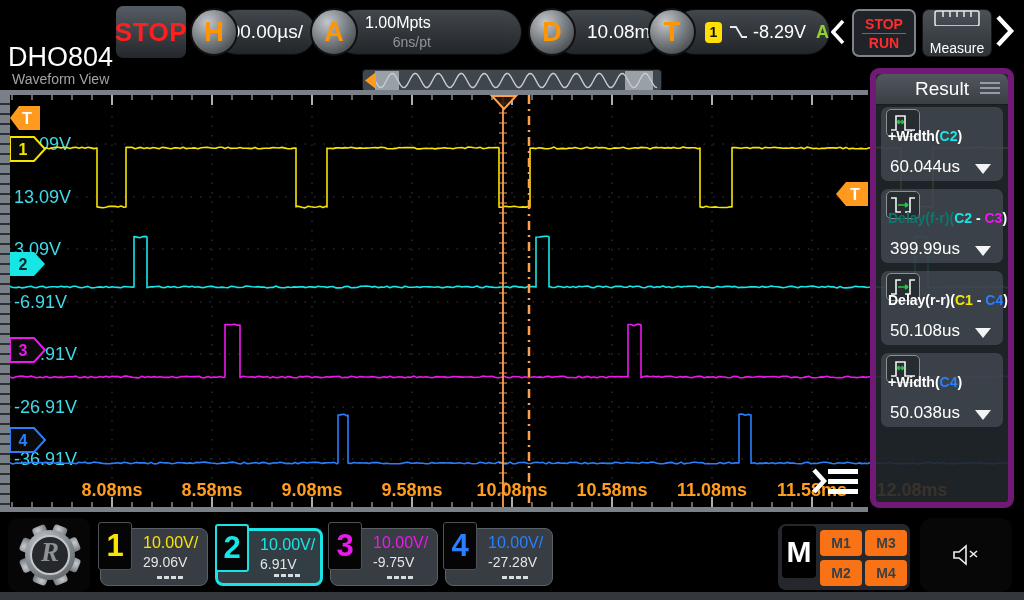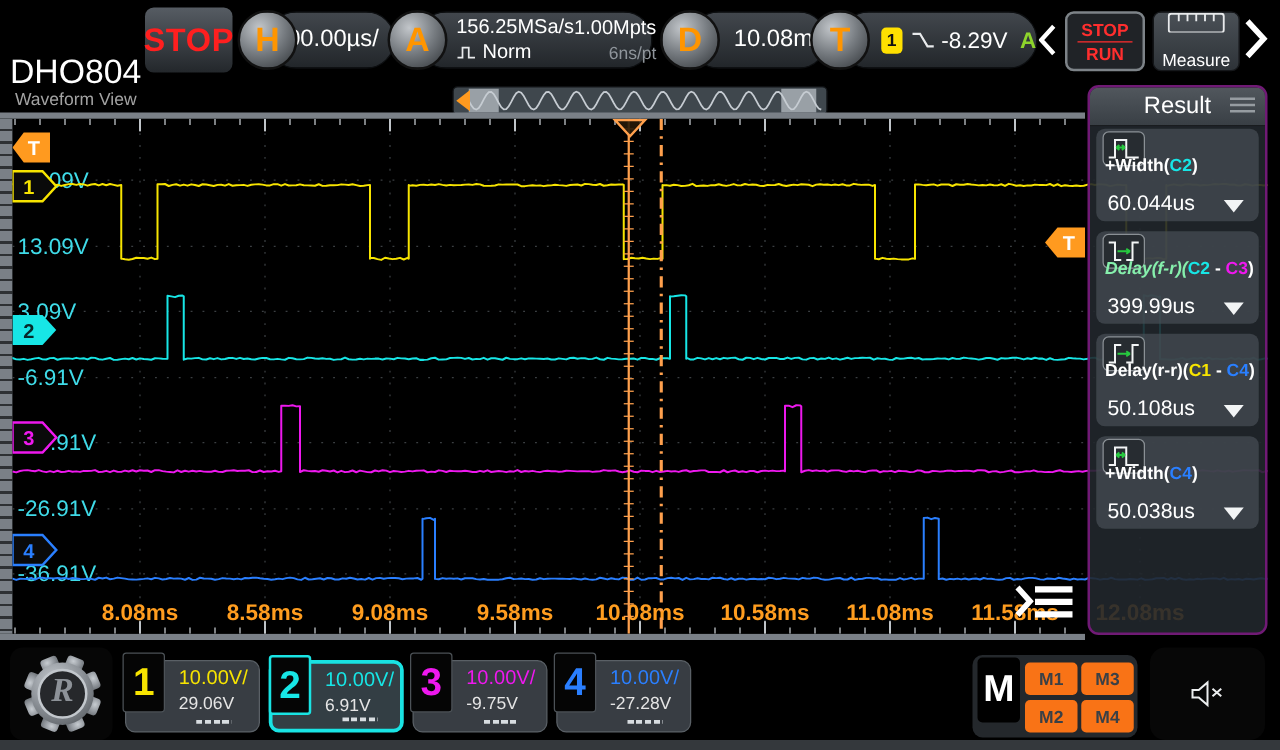--- a/index.html
+++ b/index.html
@@ -43,21 +43,21 @@
   .viewlabel{left:12px;top:71px;font-size:14px;color:#a3a3a3;z-index:3;}
   
   .overview{left:362px;top:69px;width:300px;height:23px;background:#3f474d;border:1px solid #14171a;border-radius:4px;box-sizing:border-box;}
   
   .rail-top{left:0;top:90px;width:868px;height:5px;background:#7a8087;}
   .rail-bottom{left:0;top:507px;width:868px;height:5px;background:#7a8087;}
   .rail-left{left:0;top:95px;width:10px;height:412px;background:#7a8087;
     background-image:repeating-linear-gradient(180deg,rgba(20,22,24,.0) 0 8px,rgba(20,22,24,.75) 8px 10px);}
   #scope-svg{left:10px;top:95px;}
   
-  .panel{left:870px;top:68px;width:144px;height:440px;border:2px solid #701a75;border-radius:9px;
+  .panel{left:870px;top:68px;width:144px;height:440px;border:6px solid #701a75;border-radius:9px;
     background:rgba(33,39,44,.9);box-sizing:border-box;z-index:5;}
   .panel-header{height:30px;border-radius:7px 7px 0 0;background:linear-gradient(#51575d,#393f45);
     display:flex;align-items:center;justify-content:center;position:relative;border-bottom:1px solid #191c1f;}
   .panel-title{color:#fff;font-size:19px;}
   .panel-burger{position:absolute;right:8px;top:8px;display:flex;flex-direction:column;gap:3px;}
   .panel-burger i{display:block;width:20px;height:2px;background:#969ca1;}
   .meas-list{padding:2px 5px;}
   .meas-item{position:relative;height:74px;margin-bottom:8px;border-radius:7px;background:rgba(70,78,85,.72);}
   .meas-icon{position:absolute;left:5px;top:2px;width:34px;height:28px;background:#272c31;
     border:1px solid #8a9095;border-radius:5px;display:flex;align-items:center;justify-content:center;box-sizing:border-box;}
@@ -97,29 +97,20 @@
 <div id="app">
 
   <div class="abs stop-badge">STOP</div>
 
   <div class="abs pill h-pill">
     <span>500.00µs/</span>
   </div>
   <div class="abs knob h-knob">H</div>
 
   <div class="abs pill a-pill">
-    <div class="a-col1">
-      <span class="a-rate">156.25MSa/s</span>
-      <span class="a-mode">
-        <svg width="16" height="12">
-          <path d="M1,10 L5,10 L5,2 L10,2 L10,10 L15,10" stroke="#e8eaec" stroke-width="1.4" fill="none"></path>
-        </svg>
-        <span>Norm</span>
-      </span>
-    </div>
     <div class="a-col2">
       <span class="a-depth">1.00Mpts</span>
       <span class="a-res">6ns/pt</span>
     </div>
   </div>
   <div class="abs knob a-knob">A</div>
 
   <div class="abs pill d-pill">
     <span>10.08ms</span>
   </div>
@@ -412,21 +403,21 @@
           <div class="meas-value">60.044us</div>
           <div class="meas-tri"></div>
         </div>
         <div class="meas-item">
           <div class="meas-icon">
             <svg width="28" height="24">
               <path d="M2,5 L7,5 L7,19 L12,19 M16,19 L21,19 L21,5 L26,5" stroke="#f2f4f5" stroke-width="1.6" fill="none"></path>
               <path d="M9,12 L19,12 M19,12 l-3,-2 M19,12 l-3,2" stroke="#27c93f" stroke-width="1.6" fill="none"></path>
             </svg>
           </div>
-          <div class="meas-label"><span style="color: #86efac; font-style: italic;">Delay(f-r)(</span><span style="color: rgb(23, 230, 230);">C2</span><span style="color: rgb(255, 255, 255);"> - </span><span style="color: rgb(238, 24, 238);">C3</span><span style="color: rgb(255, 255, 255);">)</span></div>
+          <div class="meas-label"><span style="color: #0f766e;">Delay(f-r)(</span><span style="color: rgb(23, 230, 230);">C2</span><span style="color: rgb(255, 255, 255);"> - </span><span style="color: rgb(238, 24, 238);">C3</span><span style="color: rgb(255, 255, 255);">)</span></div>
           <div class="meas-value">399.99us</div>
           <div class="meas-tri"></div>
         </div>
         <div class="meas-item">
           <div class="meas-icon">
             <svg width="28" height="24">
               <path d="M2,19 L7,19 L7,5 L12,5 M16,19 L21,19 L21,5 L26,5" stroke="#f2f4f5" stroke-width="1.6" fill="none"></path>
               <path d="M9,12 L19,12 M19,12 l-3,-2 M19,12 l-3,2" stroke="#27c93f" stroke-width="1.6" fill="none"></path>
             </svg>
           </div>

